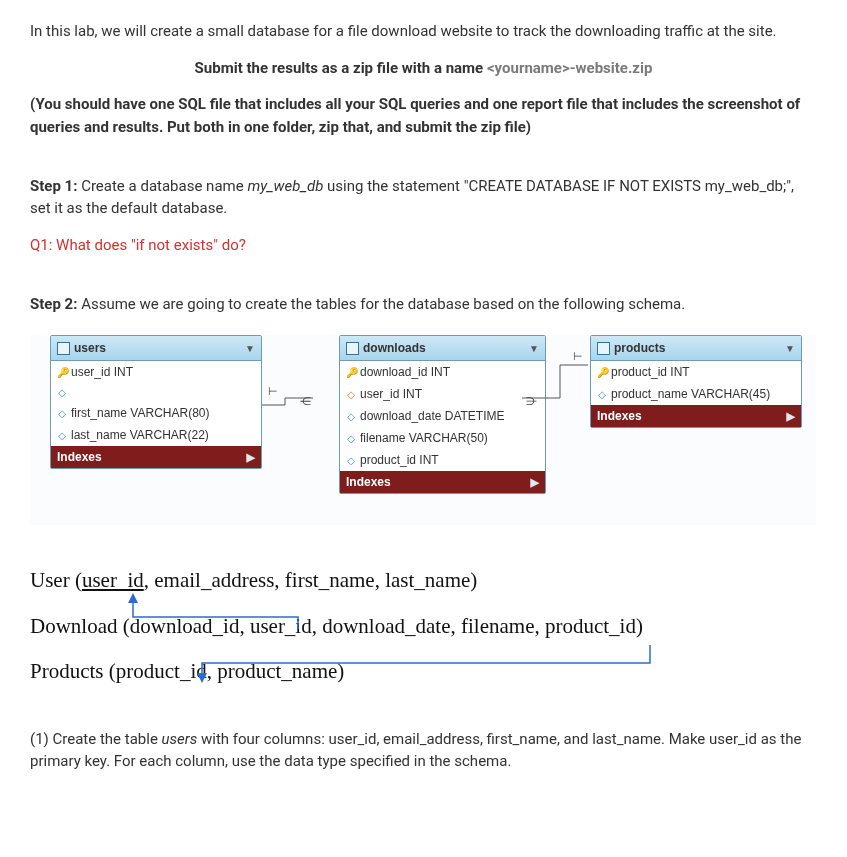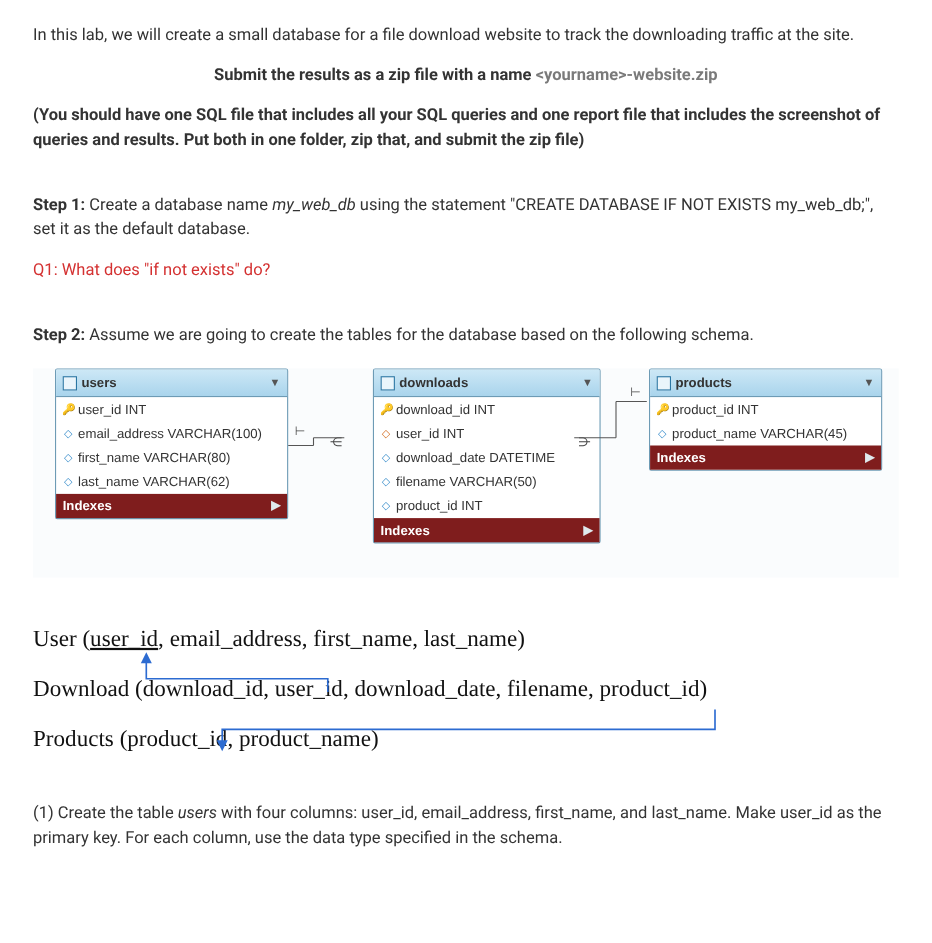--- a/index.html
+++ b/index.html
@@ -142,29 +142,28 @@
         </span>
       <span class="tri">▼</span>
     </div>
     <div class="col-list">
       <div class="col-row">
           <span class="icon icon-key">🔑</span>
           <span>user_id INT</span>
         </div>
       <div class="col-row">
           <span class="icon icon-dia">◇</span>
-          <span>email_address VARCHAR(100)</span>
         </div>
       <div class="col-row">
           <span class="icon icon-dia">◇</span>
           <span>first_name VARCHAR(80)</span>
         </div>
       <div class="col-row">
           <span class="icon icon-dia">◇</span>
-          <span>last_name VARCHAR(62)</span>
+          <span>last_name VARCHAR(22)</span>
         </div>
     </div>
     <div class="indexes-row">
         <span>Indexes</span>
         <span class="arr">▶</span>
       </div>
   </div>
 
   <div class="table-box" id="tbl-downloads">
     <div class="table-header">

